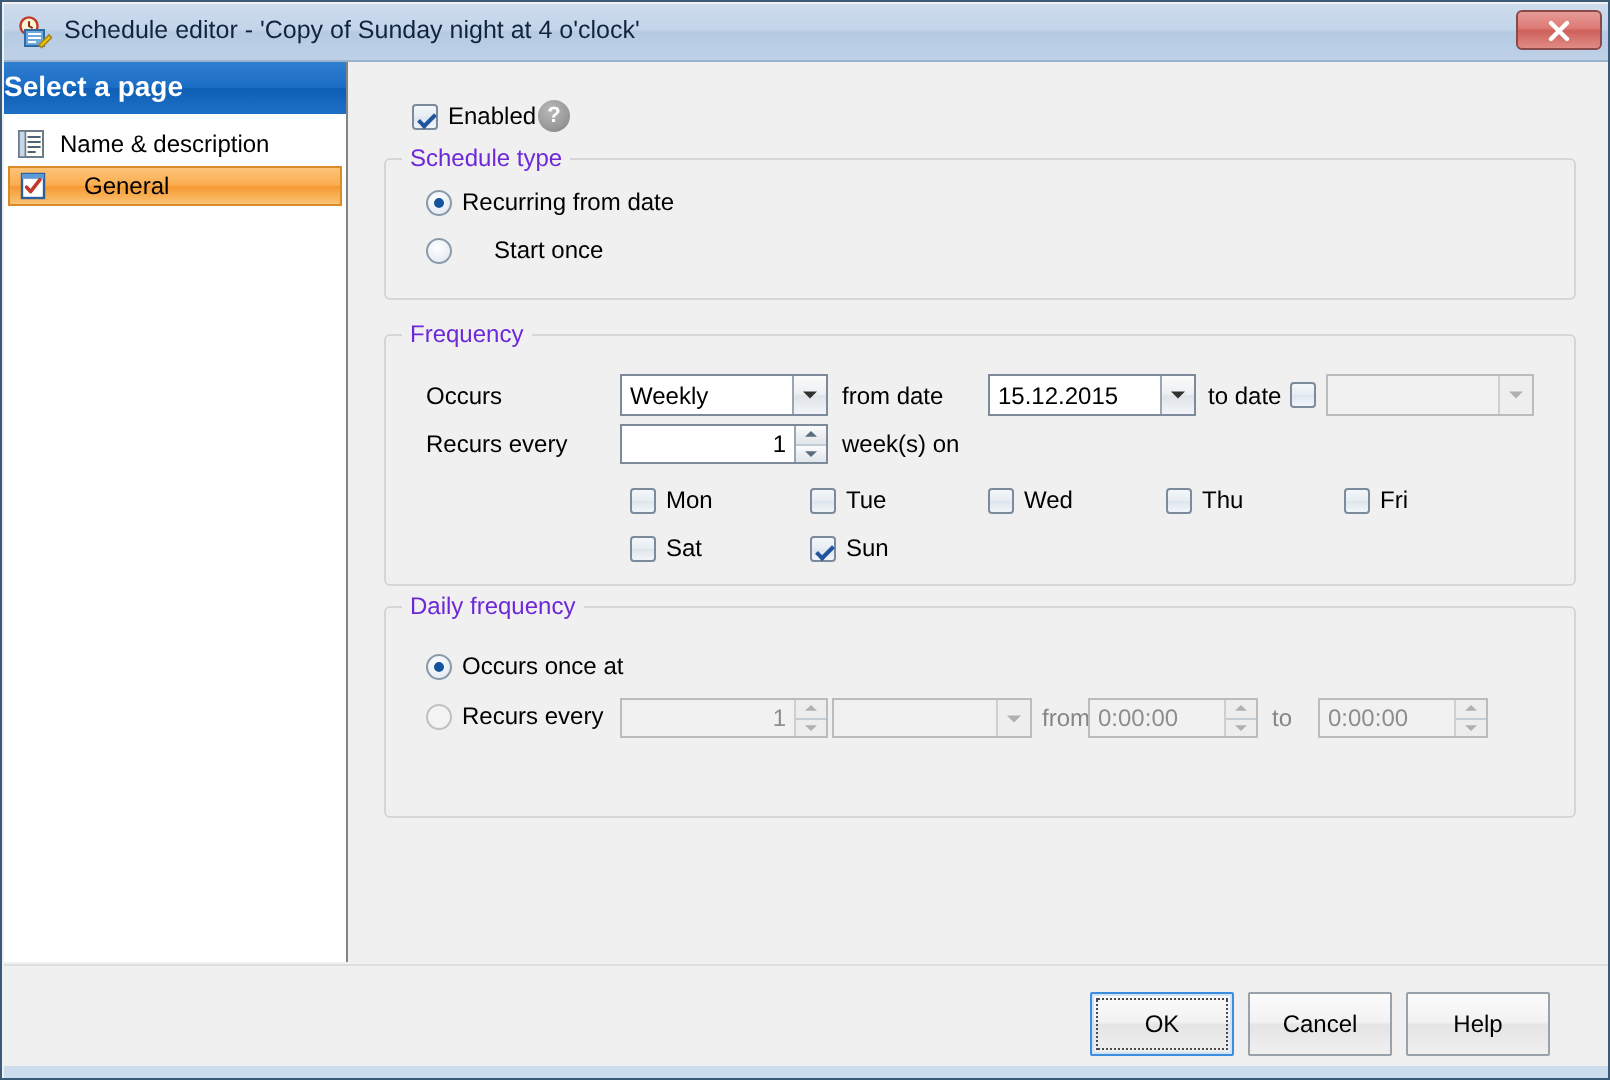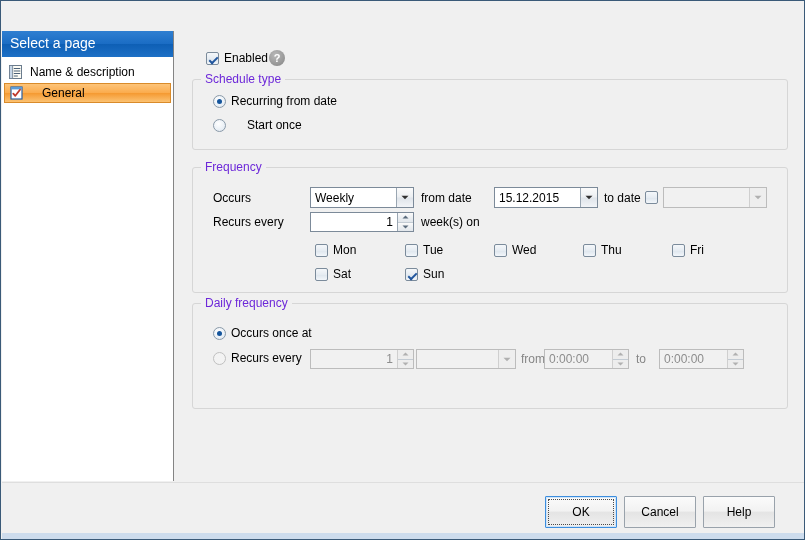--- a/index.html
+++ b/index.html
@@ -53,22 +53,22 @@
     box-sizing: border-box;
     background: #ffffff;
     border-right: 1px solid #848484;
   }
   #sidebar-header {
     position: absolute; left: 0; top: 0;
     width: 171px; height: 26px;
     box-sizing: border-box;
     background: linear-gradient(to bottom, #2f7fd1 0%, #1a6cc4 50%, #0e5fb5 51%, #1d70c6 100%);
     color: #ffffff;
-    font-size: 14px; font-weight: normal;
-    padding: 4px 0 0 8px;
+    font-size: 14px; font-weight: bold;
+    padding: 4px 0 0 0;
   }
   .side-item {
     position: absolute; left: 2px;
     width: 167px; height: 20px;
     box-sizing: border-box;
     display: flex; align-items: center;
     font-size: 12px; color: #000;
     cursor: pointer;
   }
   .side-item .sicon {
@@ -246,20 +246,39 @@
     font-size: 11px; font-weight: bold;
     display: flex; align-items: center; justify-content: center;
     cursor: pointer;
   }
 </style>
 </head>
 <body>
 
 <div id="window">
 
+  <div id="titlebar">
+    <span id="title-icon">
+      <svg width="17" height="17" viewBox="0 0 17 17">
+        <circle cx="5.5" cy="5" r="4.3" fill="#fdf3d0" stroke="#c0392b" stroke-width="1.2"></circle>
+        <path d="M5.5 2.6 L5.5 5 L7.3 6.1" stroke="#8b2b20" stroke-width="1" fill="none"></path>
+        <rect x="3.5" y="7" width="9.5" height="8" fill="#6fa8dc" stroke="#2c6ba0" stroke-width="1"></rect>
+        <rect x="5" y="8.5" width="6.5" height="1" fill="#ffffff"></rect>
+        <rect x="5" y="10.5" width="6.5" height="1" fill="#ffffff"></rect>
+        <rect x="5" y="12.5" width="4" height="1" fill="#ffffff"></rect>
+        <path d="M10.5 14.5 L15.5 9.5 L16.8 10.8 L11.8 15.8 Z" fill="#f0c419" stroke="#a8860d" stroke-width="0.8"></path>
+      </svg>
+    </span>
+    <span id="title-text">Schedule editor - 'Copy of Sunday night at 4 o'clock'</span>
+    <div id="close-btn">
+      <svg width="11" height="11" viewBox="0 0 11 11">
+        <path d="M1.5 1.5 L9.5 9.5 M9.5 1.5 L1.5 9.5" stroke="#ffffff" stroke-width="2.2" stroke-linecap="round"></path>
+      </svg>
+    </div>
+  </div>
 
   <div id="sidebar">
     <div id="sidebar-header">Select a page</div>
 
     <div class="side-item" style="top:31px;">
       <span class="sicon">
         <svg width="16" height="16" viewBox="0 0 16 16">
           <rect x="1.5" y="1.5" width="12" height="13" fill="#fdfcf5" stroke="#6b7c8d" stroke-width="1"></rect>
           <rect x="1.5" y="1.5" width="3.2" height="13" fill="#c7d7e8" stroke="#6b7c8d" stroke-width="0.8"></rect>
           <rect x="5.8" y="4" width="6.5" height="1" fill="#4d6278"></rect>

